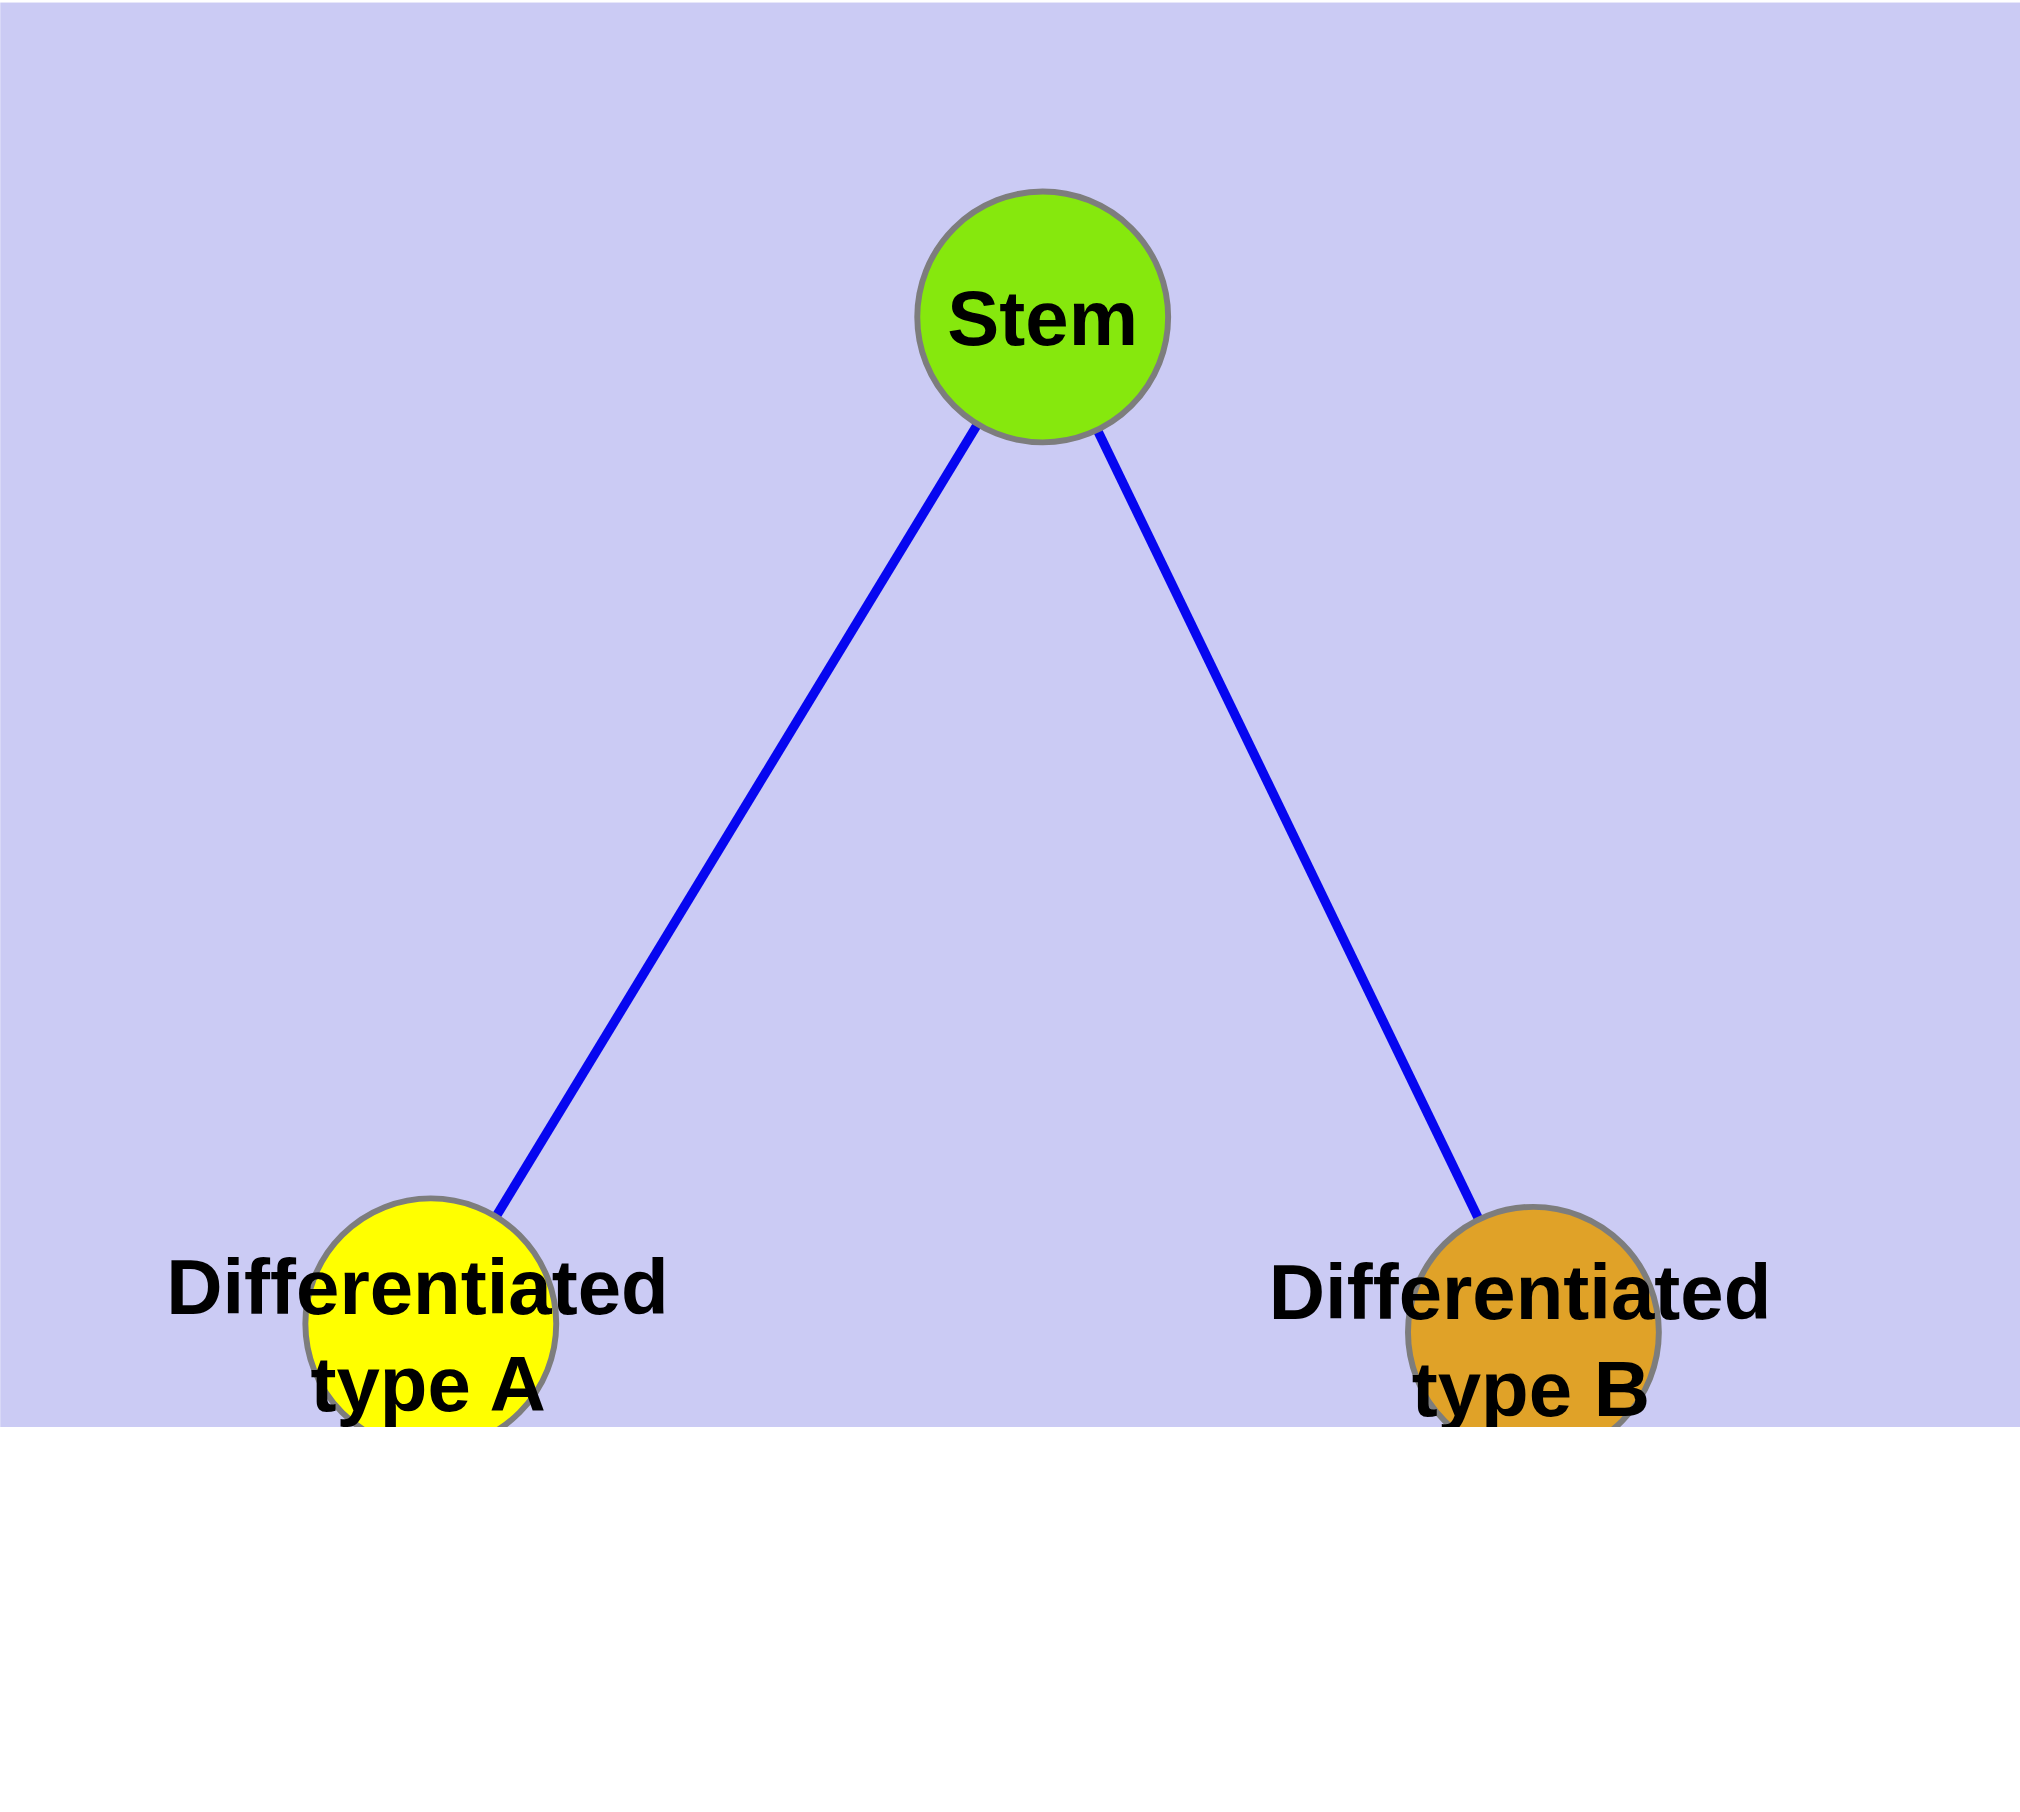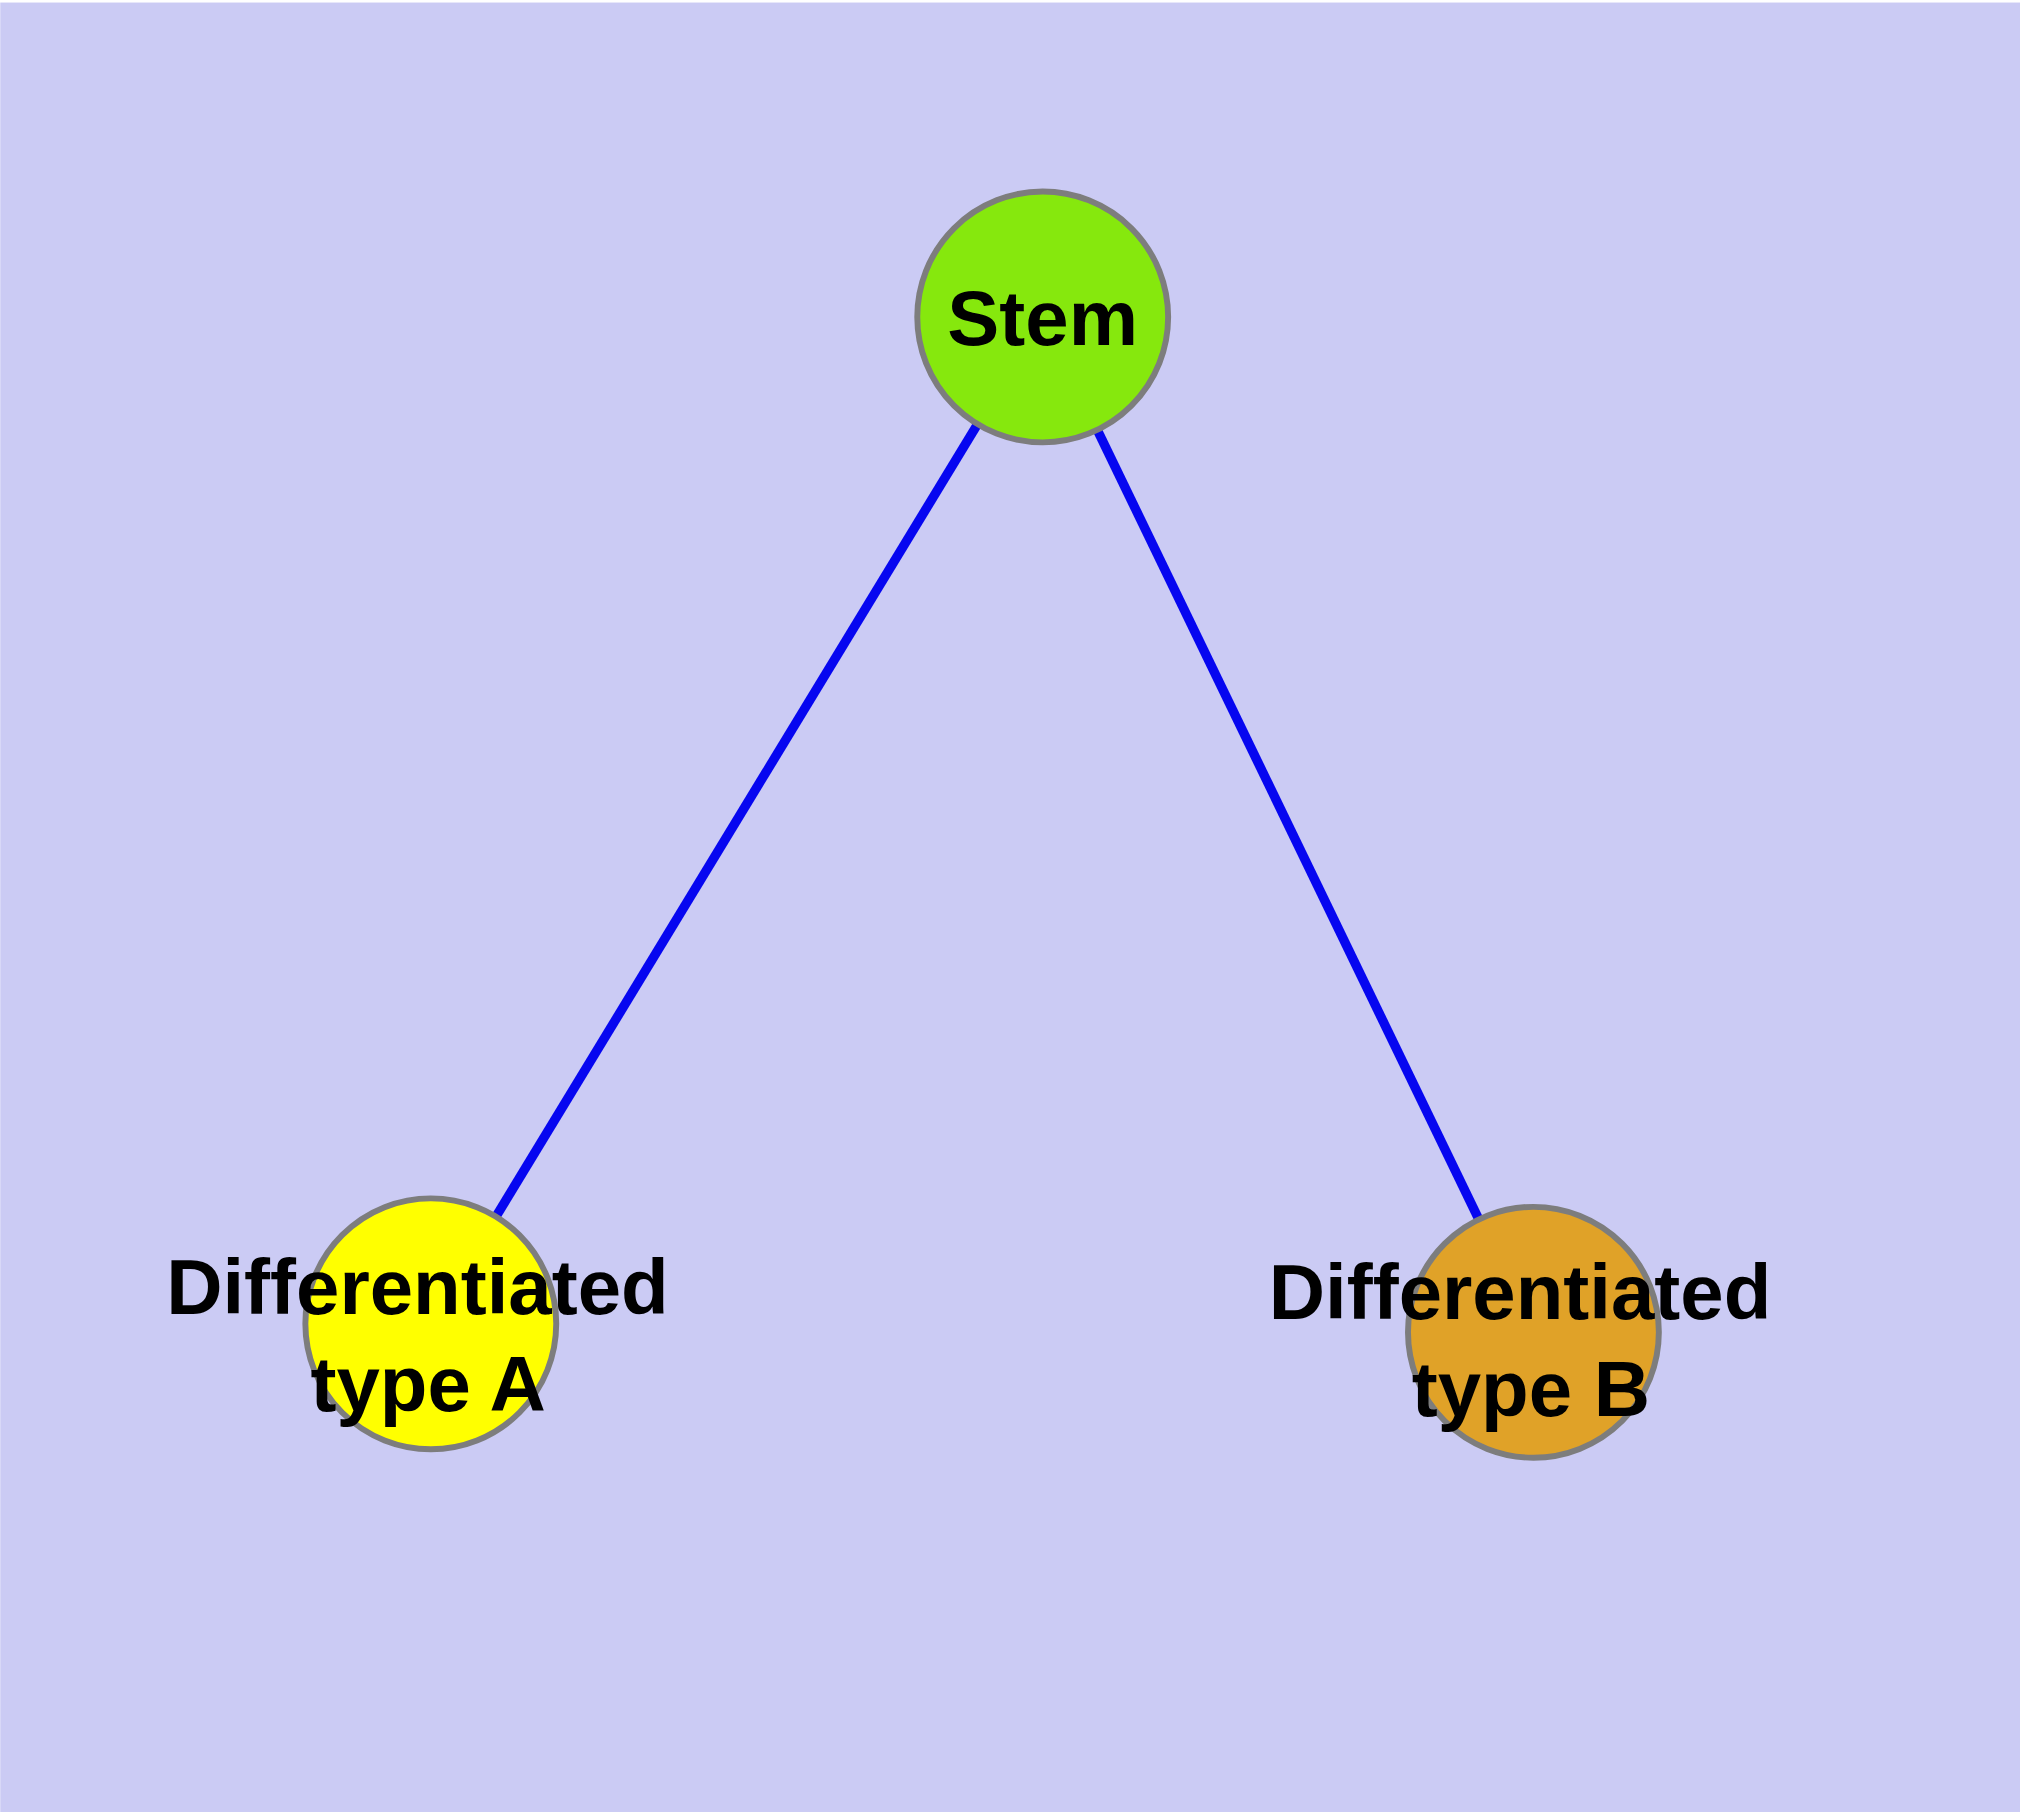--- a/index.html
+++ b/index.html
@@ -2,21 +2,21 @@
 <html style="font-size:13.6px"><head>
 <meta charset="utf-8">
 <style>
   html, body {
     margin: 0;
     padding: 0;
     background: #ffffff;
   }
   .canvas-wrap {
     width: 2021px;
-    height: 1812px;
+    height: 1427px;
     position: relative;
   }
   svg { display: block; }
   .node-circle {
     stroke: #7d7d7d;
     stroke-width: 7px;
   }
   .edge-line {
     stroke-width: 11px;
     fill: none;

